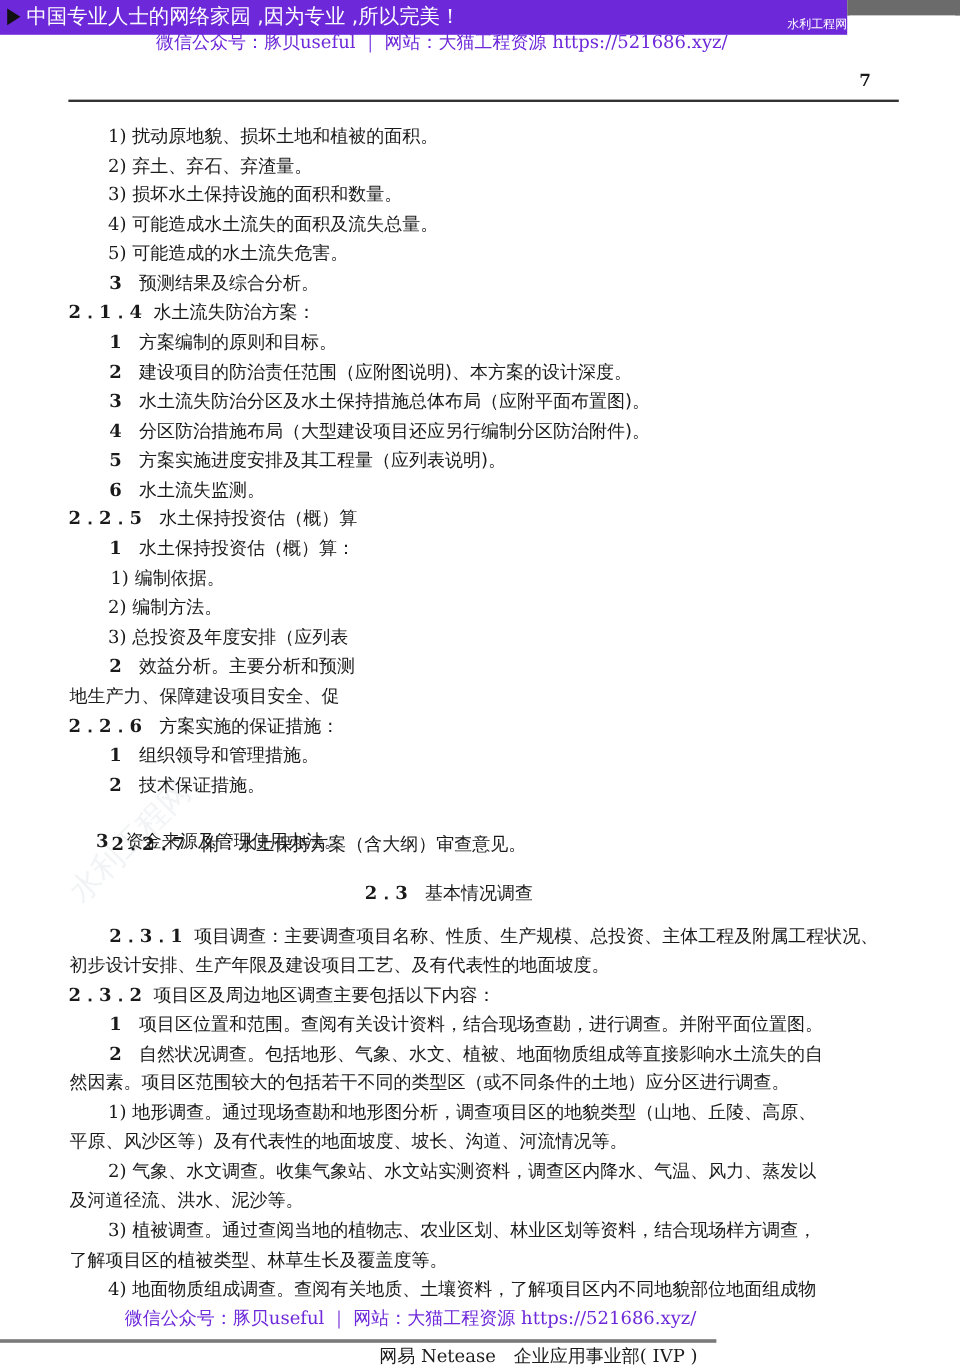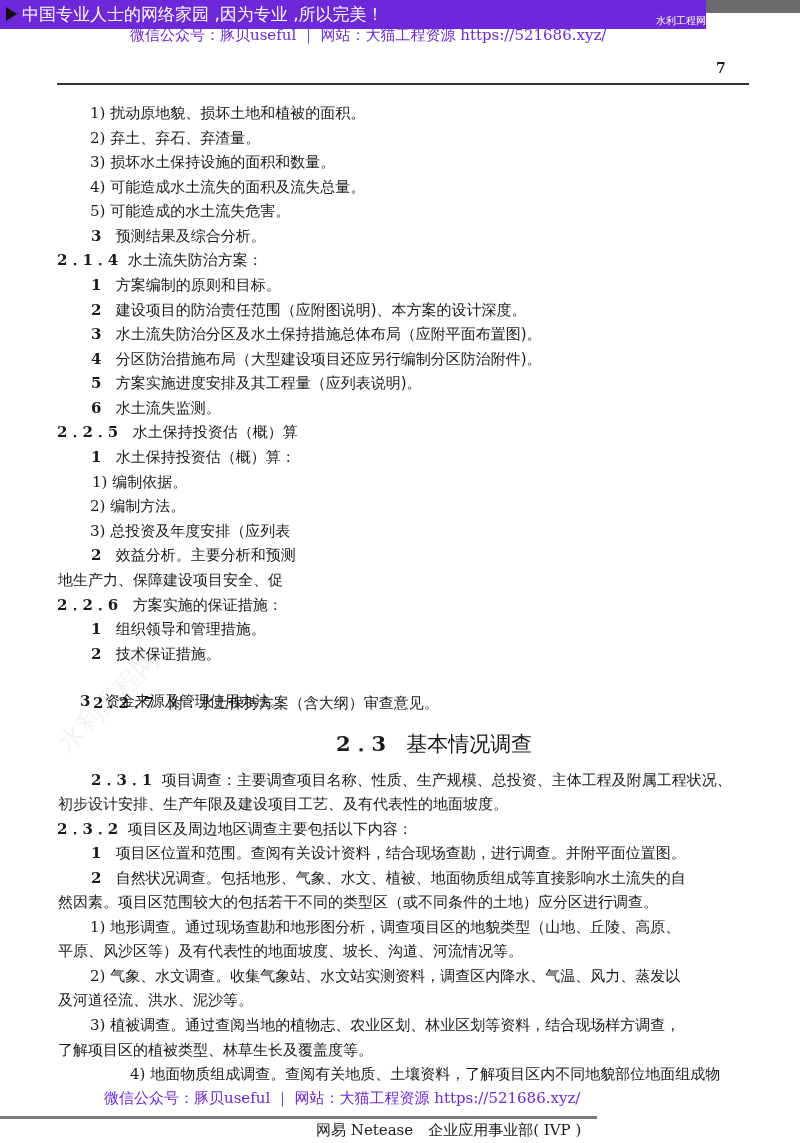--- a/index.html
+++ b/index.html
@@ -46,21 +46,21 @@
     position:absolute; left:716px; top:0; font-size:14px; font-weight:bold;
     font-family:"DejaVu Serif", serif; line-height:18px;
   }
   .hrule { position:absolute; left:57px; top:83px; width:692px; height:2px; background:#333; }
   .line {
     position:absolute; font-size:15px; line-height:20px; white-space:nowrap; color:#1a1a1a;
   }
   .num { font-family:"DejaVu Serif", "Liberation Serif", serif; font-weight:bold; }
   .numr { font-family:"DejaVu Serif", "Liberation Serif", serif; }
   .sec-title {
-    position:absolute; left:336px; top:733px; font-size:21px; line-height:22px; white-space:nowrap;
+    position:absolute; left:304px; top:733px; font-size:15px; line-height:22px; white-space:nowrap;
   }
   .watermark {
     position:absolute; left:50px; top:735px; font-size:26px; color:rgba(180,190,200,0.18);
     transform:rotate(-45deg); transform-origin:left top; white-space:nowrap;
   }
   .footrule { position:absolute; left:0; top:1116px; width:597px; height:3px; background:#7a7a7a; }
   .footer {
     position:absolute; left:316px; top:1120px; font-size:15px; line-height:20px; white-space:nowrap;
     font-family:"DejaVu Serif", "Liberation Serif", serif;
   }
@@ -121,18 +121,18 @@
 <div class="line" style="left:57px;top:819px;"><span class="num">2．3．2</span>&nbsp;&nbsp;<span>项目区及周边地区调查主要包括以下内容：</span></div>
 <div class="line" style="left:91px;top:843px;"><span class="num">1</span>&nbsp;&nbsp;&nbsp;<span>项目区位置和范围。查阅有关设计资料，结合现场查勘，进行调查。并附平面位置图。</span></div>
 <div class="line" style="left:91px;top:868px;"><span class="num">2</span>&nbsp;&nbsp;&nbsp;<span>自然状况调查。包括地形、气象、水文、植被、地面物质组成等直接影响水土流失的自</span></div>
 <div class="line" style="left:58px;top:892px;"><span>然因素。项目区范围较大的包括若干不同的类型区（或不同条件的土地）应分区进行调查。</span></div>
 <div class="line" style="left:90px;top:917px;"><span class="numr">1)</span> <span>地形调查。通过现场查勘和地形图分析，调查项目区的地貌类型（山地、丘陵、高原、</span></div>
 <div class="line" style="left:58px;top:941px;"><span>平原、风沙区等）及有代表性的地面坡度、坡长、沟道、河流情况等。</span></div>
 <div class="line" style="left:90px;top:966px;"><span class="numr">2)</span> <span>气象、水文调查。收集气象站、水文站实测资料，调查区内降水、气温、风力、蒸发以</span></div>
 <div class="line" style="left:58px;top:990px;"><span>及河道径流、洪水、泥沙等。</span></div>
 <div class="line" style="left:90px;top:1015px;"><span class="numr">3)</span> <span>植被调查。通过查阅当地的植物志、农业区划、林业区划等资料，结合现场样方调查，</span></div>
 <div class="line" style="left:58px;top:1040px;"><span>了解项目区的植被类型、林草生长及覆盖度等。</span></div>
-<div class="line" style="left:90px;top:1064px;margin-left:40px;"><span class="numr">4)</span> <span>地面物质组成调查。查阅有关地质、土壤资料，了解项目区内不同地貌部位地面组成物</span></div>
+<div class="line" style="left:90px;top:1064px;"><span class="numr">4)</span> <span>地面物质组成调查。查阅有关地质、土壤资料，了解项目区内不同地貌部位地面组成物</span></div>
 
 <div class="wx" style="left:104px;top:1089px;">微信公众号：豚贝useful ｜ 网站：大猫工程资源 https://521686.xyz/</div>
 
 <div class="footrule"></div>
 <div class="footer">网易 Netease　企业应用事业部( IVP )</div>
 
 </body></html>

